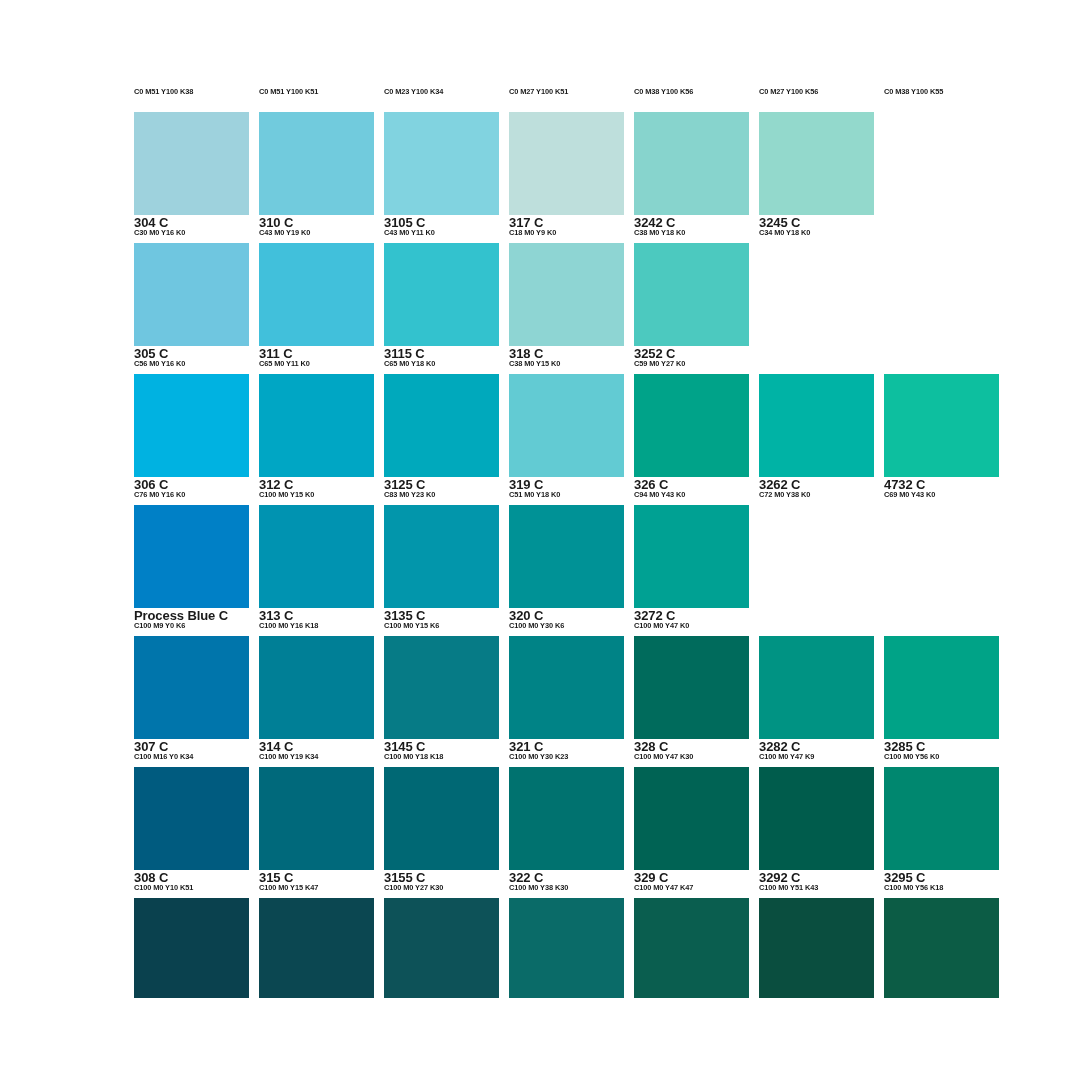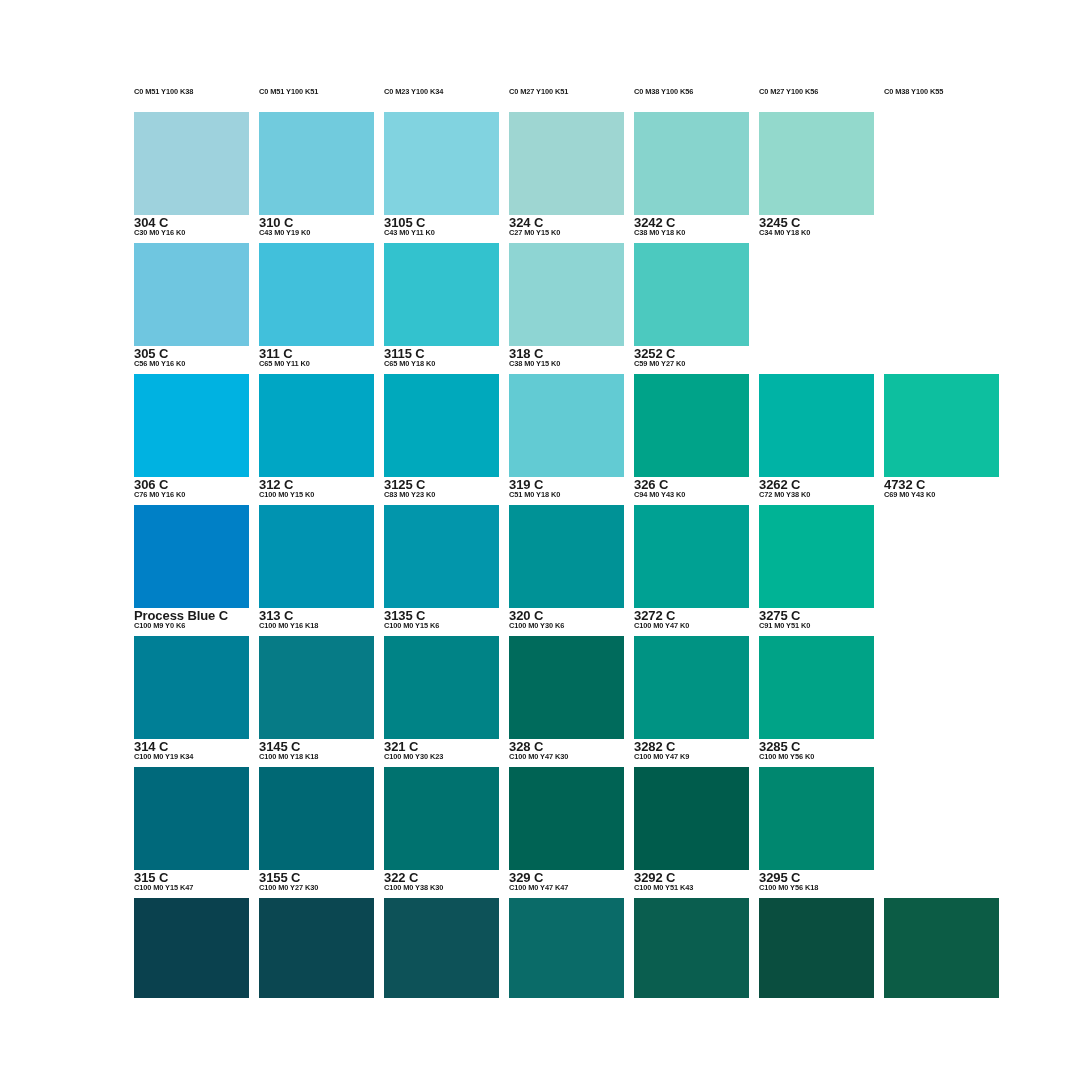--- a/index.html
+++ b/index.html
@@ -153,24 +153,24 @@
             </div>
           </div>
           <div class="cell">
             <div class="swatch" title="3105 C" style="background: rgb(129, 211, 224);"></div>
             <div class="caption">
               <div class="code">3105 C</div>
               <div class="cmyk">C43 M0 Y11 K0</div>
             </div>
           </div>
           <div class="cell">
-            <div class="swatch" title="324 C" style="background: rgb(158, 214, 210);"></div>
-            <div class="caption">
-              <div class="code">324 C</div>
-              <div class="cmyk">C27 M0 Y15 K0</div>
+            <div class="swatch" title="317 C" style="background: rgb(190, 223, 220);"></div>
+            <div class="caption">
+              <div class="code">317 C</div>
+              <div class="cmyk">C18 M0 Y9 K0</div>
             </div>
           </div>
           <div class="cell">
             <div class="swatch" title="3242 C" style="background: rgb(135, 212, 205);"></div>
             <div class="caption">
               <div class="code">3242 C</div>
               <div class="cmyk">C38 M0 Y18 K0</div>
             </div>
           </div>
           <div class="cell">
@@ -298,29 +298,29 @@
               <div class="cmyk">C100 M0 Y30 K6</div>
             </div>
           </div>
           <div class="cell">
             <div class="swatch" title="3272 C" style="background: rgb(0, 161, 147);"></div>
             <div class="caption">
               <div class="code">3272 C</div>
               <div class="cmyk">C100 M0 Y47 K0</div>
             </div>
           </div>
-          <div class="cell">
-            <div class="swatch" title="3275 C" style="background: rgb(0, 179, 149);"></div>
-            <div class="caption">
-              <div class="code">3275 C</div>
-              <div class="cmyk">C91 M0 Y51 K0</div>
-            </div>
-          </div>
-        </div>
-        <div class="row row-block">
+        </div>
+        <div class="row row-block">
+          <div class="cell">
+            <div class="swatch" title="307 C" style="background: rgb(0, 117, 171);"></div>
+            <div class="caption">
+              <div class="code">307 C</div>
+              <div class="cmyk">C100 M16 Y0 K34</div>
+            </div>
+          </div>
           <div class="cell">
             <div class="swatch" title="314 C" style="background: rgb(0, 127, 150);"></div>
             <div class="caption">
               <div class="code">314 C</div>
               <div class="cmyk">C100 M0 Y19 K34</div>
             </div>
           </div>
           <div class="cell">
             <div class="swatch" title="3145 C" style="background: rgb(6, 123, 134);"></div>
             <div class="caption">
@@ -351,20 +351,27 @@
           </div>
           <div class="cell">
             <div class="swatch" title="3285 C" style="background: rgb(0, 163, 135);"></div>
             <div class="caption">
               <div class="code">3285 C</div>
               <div class="cmyk">C100 M0 Y56 K0</div>
             </div>
           </div>
         </div>
         <div class="row row-block">
+          <div class="cell">
+            <div class="swatch" title="308 C" style="background: rgb(0, 91, 127);"></div>
+            <div class="caption">
+              <div class="code">308 C</div>
+              <div class="cmyk">C100 M0 Y10 K51</div>
+            </div>
+          </div>
           <div class="cell">
             <div class="swatch" title="315 C" style="background: rgb(0, 105, 123);"></div>
             <div class="caption">
               <div class="code">315 C</div>
               <div class="cmyk">C100 M0 Y15 K47</div>
             </div>
           </div>
           <div class="cell">
             <div class="swatch" title="3155 C" style="background: rgb(0, 104, 116);"></div>
             <div class="caption">

